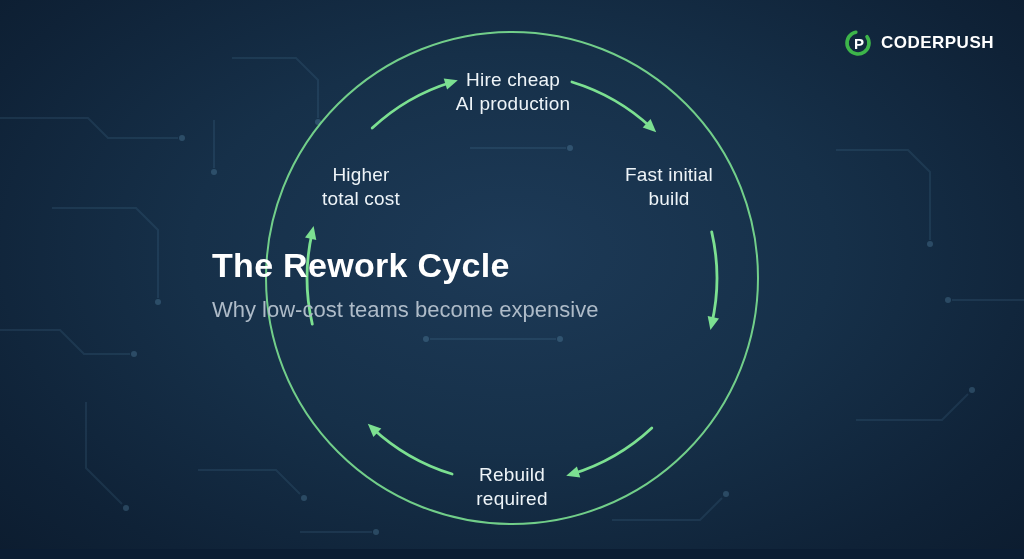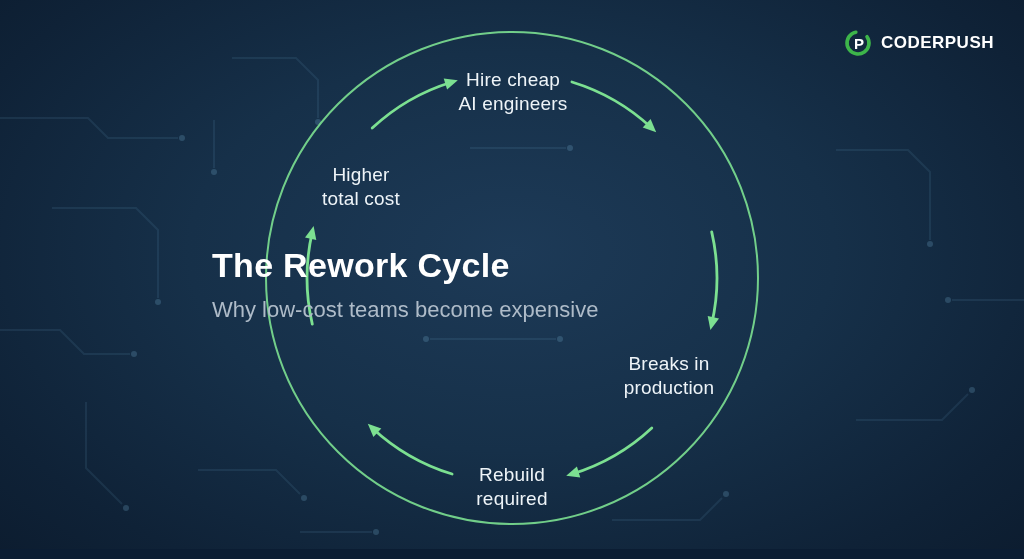--- a/index.html
+++ b/index.html
@@ -116,23 +116,23 @@
       <polygon points="710.4,330.0 719.0,318.6 707.7,316.0" fill="#7ce091"></polygon>
       <path d="M 651.8 427.9 A 205 205 0 0 1 571.9 474.0" fill="none" stroke="#7ce091" stroke-width="2.8" stroke-linecap="round"></path>
       <polygon points="566.2,475.8 580.3,477.5 576.9,466.4" fill="#7ce091"></polygon>
       <path d="M 452.1 474.0 A 205 205 0 0 1 372.2 427.9" fill="none" stroke="#7ce091" stroke-width="2.8" stroke-linecap="round"></path>
       <polygon points="367.8,423.8 373.4,436.9 381.3,428.5" fill="#7ce091"></polygon>
       <path d="M 312.3 324.1 A 205 205 0 0 1 312.3 231.9" fill="none" stroke="#7ce091" stroke-width="2.8" stroke-linecap="round"></path>
       <polygon points="313.6,226.0 305.0,237.4 316.3,240.0" fill="#7ce091"></polygon>
     </svg>
 
   <div class="stage stage-hire">Hire cheap
-AI engineers</div>
-  <div class="stage stage-breaks">Breaks in
-production</div>
+AI production</div>
+  <div class="stage stage-fast">Fast initial
+build</div>
   <div class="stage stage-rebuild">Rebuild
 required</div>
   <div class="stage stage-higher">Higher
 total cost</div>
 
   <div class="center-block">
     <h1 class="center-title">The Rework Cycle</h1>
     <p class="center-subtitle">Why low-cost teams become expensive</p>
   </div>
 

